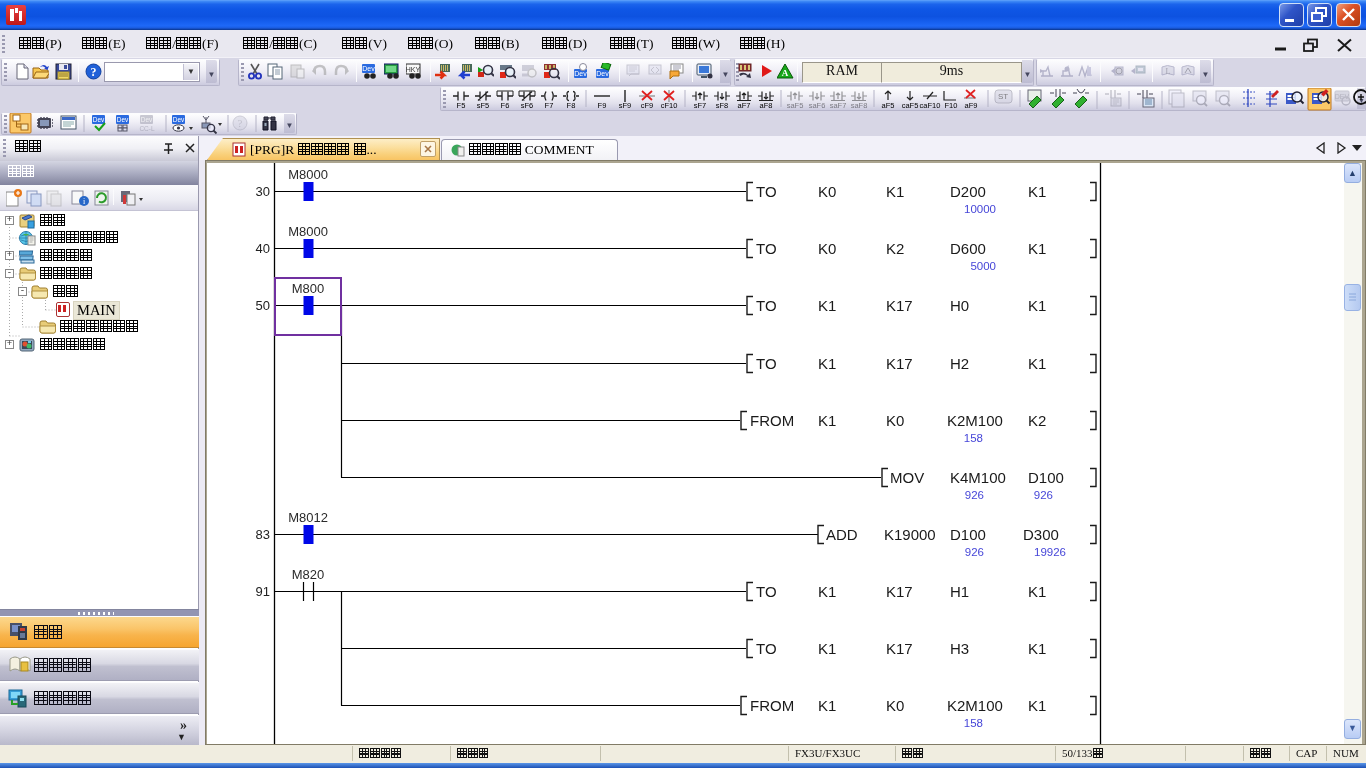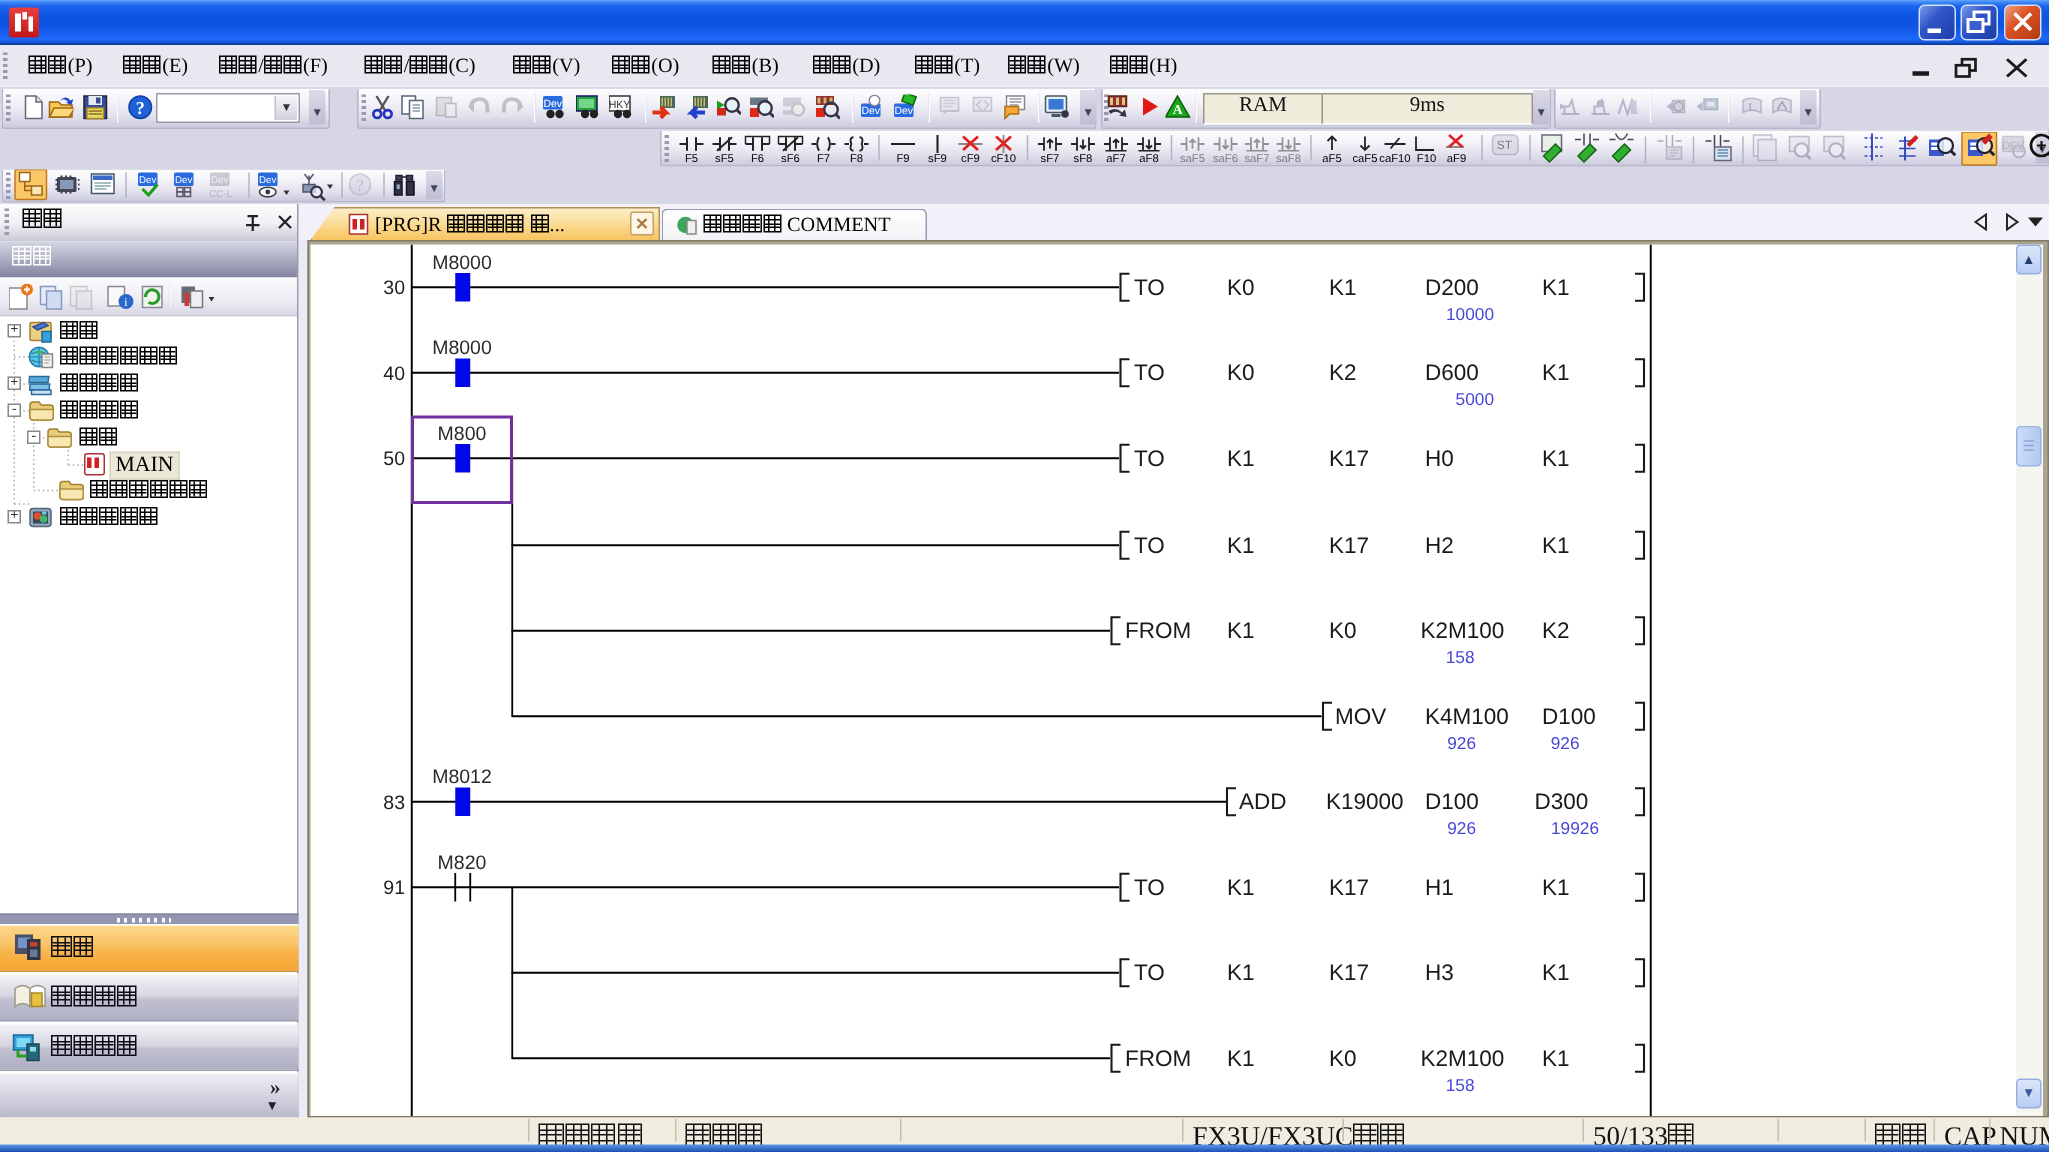--- a/index.html
+++ b/index.html
@@ -33,21 +33,21 @@
 #navttl{left:0;top:25px;width:198px;height:24px;background:linear-gradient(180deg,#d4d5e2 0%,#abadc2 50%,#82849e 100%);color:#fff;font-size:14px;font-weight:bold}
 #navtool{left:0;top:49px;width:198px;height:26px;background:linear-gradient(180deg,#fbfbfd 0%,#ececf3 60%,#d9d8e6 100%);border-bottom:1px solid #c4c3d4}
 #tree{left:0;top:75px;width:198px;height:398px;background:#fff;font-size:13.5px;color:#000}
 .trow{position:absolute;left:0;height:18px;white-space:nowrap}
 .pm{position:absolute;width:9px;height:9px;border:1px solid #888;background:#fff;font-family:"Liberation Mono";font-size:9px;line-height:7px;text-align:center;color:#333}
 .tico{position:absolute;width:16px;height:15px;border-radius:2px}
 
 .bbtn{position:absolute;left:0;width:199px;height:32px;background:linear-gradient(180deg,#f2f2f6 0%,#d8d8e3 45%,#c0c0d0 55%,#b0b0c4 100%);border-top:1px solid #fdfdfe;border-bottom:1px solid #9c9cb0;font-size:15px;font-weight:bold;color:#0a0a14}
 .bbtn .lbl{position:absolute;left:34px;top:7px}
 
-#status{left:0;top:745px;width:1366px;height:18px;background:#f0ede0;font-size:18px;color:#111}
+#status{left:0;top:745px;width:1366px;height:18px;background:#f0ede0;font-size:11px;color:#111}
 #status .cell{position:absolute;top:1px;height:15px;border-left:1px solid #c3c0ad;padding:1px 0 0 6px;white-space:nowrap}
 #bluebar{left:0;top:763px;width:1366px;height:5px;background:linear-gradient(180deg,#5a96e8,#1c50b4)}
 
 #mdi{left:199px;top:136px;width:1167px;height:609px;background:#eceaf4}
 .tabtxt{font-size:13.5px;color:#000;white-space:nowrap}
 
 #lad{left:207px;top:163px;width:1137px;height:581px;background:#fff}
 </style></head><body>
 
 <div class="abs" id="title">

